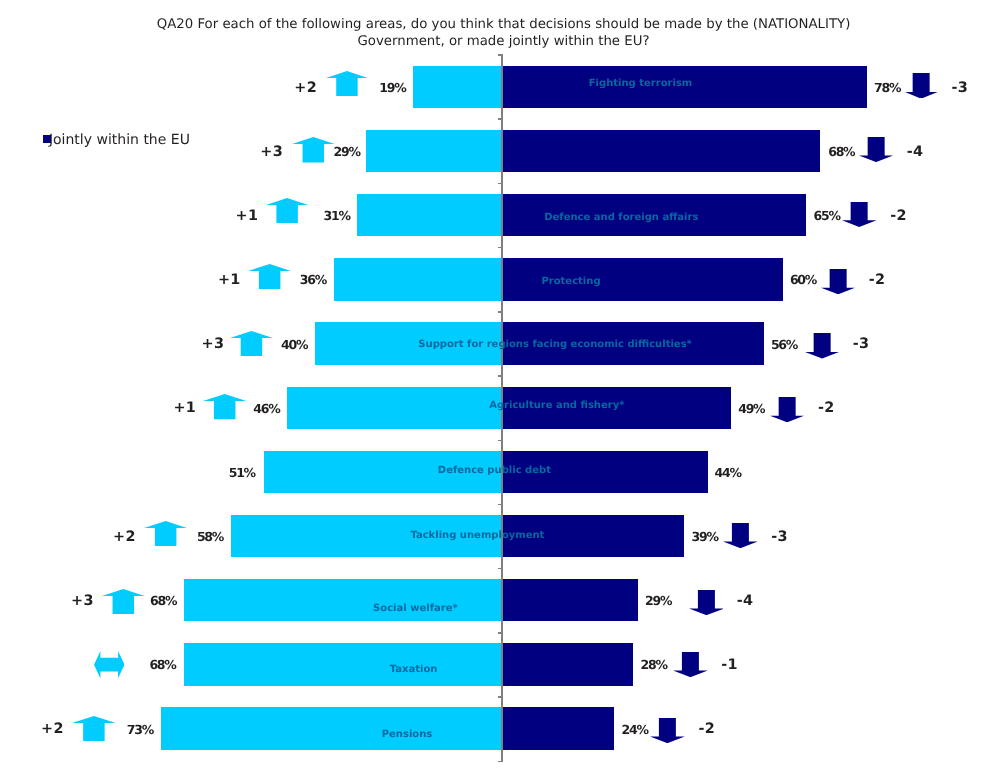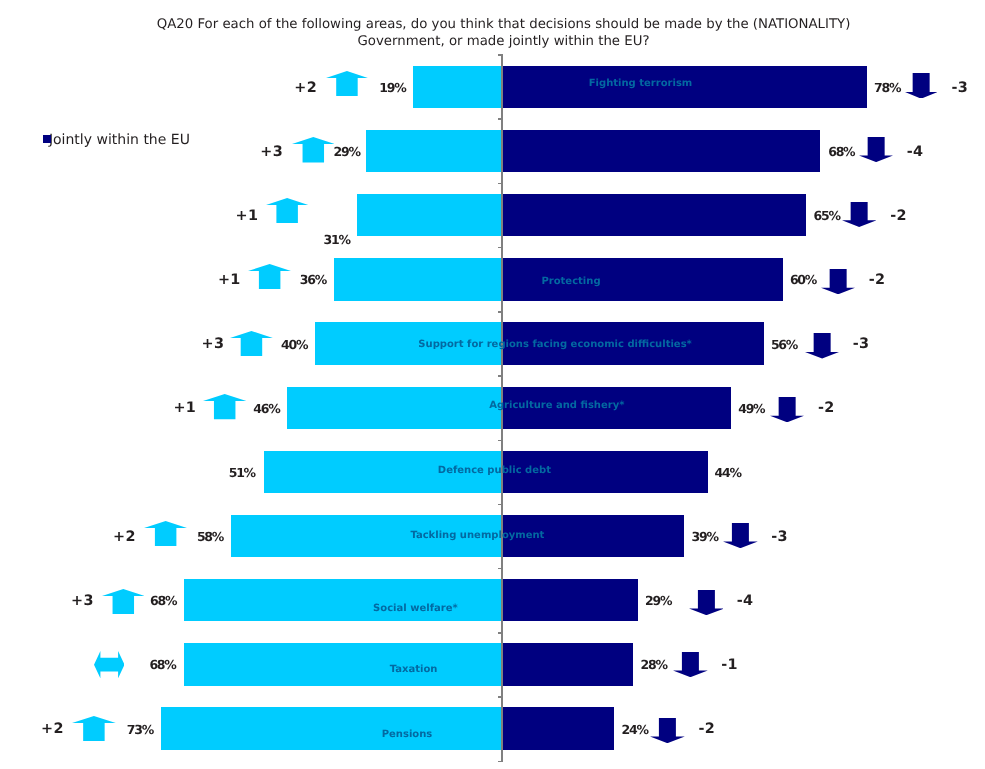--- a/index.html
+++ b/index.html
@@ -82,21 +82,22 @@
       <path d="M 21.30,0.00 L 42.60,7.00 L 32.05,7.00 L 32.05,25.40 L 10.55,25.40 L 10.55,7.00 L 0.00,7.00 Z" fill="#00CCFF"></path>
     </svg>
   <div class="chg" style="left:260.3px; top:151.8px;">+3</div>
   <svg class="arrow" style="left:858.5px; top:137.4px;" width="34.30" height="25.10" viewBox="0 0 34.30 25.10">
       <path d="M 17.15,25.10 L 0.00,18.50 L 8.65,18.50 L 8.65,0.00 L 25.65,0.00 L 25.65,18.50 L 34.30,18.50 Z" fill="#000080"></path>
     </svg>
   <div class="chg" style="left:906.7px; top:151.8px;">-4</div>
 
   <div class="bar" style="left:357.1px; top:194.1px; width:144.9px; height:42.4px; background:#00CCFF;"></div>
   <div class="bar" style="left:502.0px; top:194.1px; width:303.9px; height:42.4px; background:#000080;"></div>
-  <div class="pct" style="left:323.6px; top:216.2px;margin-top:24px;">31%</div>
+  <div class="cat-label" style="left:621.3px; top:217.9px;">Defence and foreign affairs</div>
+  <div class="pct" style="left:323.6px; top:216.2px;">31%</div>
   <div class="pct" style="left:813.6px; top:216.2px;">65%</div>
   <svg class="arrow" style="left:266.3px; top:198.0px;" width="42.30" height="25.20" viewBox="0 0 42.30 25.20">
       <path d="M 21.15,0.00 L 42.30,7.00 L 31.90,7.00 L 31.90,25.20 L 10.40,25.20 L 10.40,7.00 L 0.00,7.00 Z" fill="#00CCFF"></path>
     </svg>
   <div class="chg" style="left:235.6px; top:215.9px;">+1</div>
   <svg class="arrow" style="left:842.2px; top:202.3px;" width="34.30" height="24.90" viewBox="0 0 34.30 24.90">
       <path d="M 17.15,24.90 L 0.00,18.30 L 8.65,18.30 L 8.65,0.00 L 25.65,0.00 L 25.65,18.30 L 34.30,18.30 Z" fill="#000080"></path>
     </svg>
   <div class="chg" style="left:890.3px; top:215.9px;">-2</div>
 

